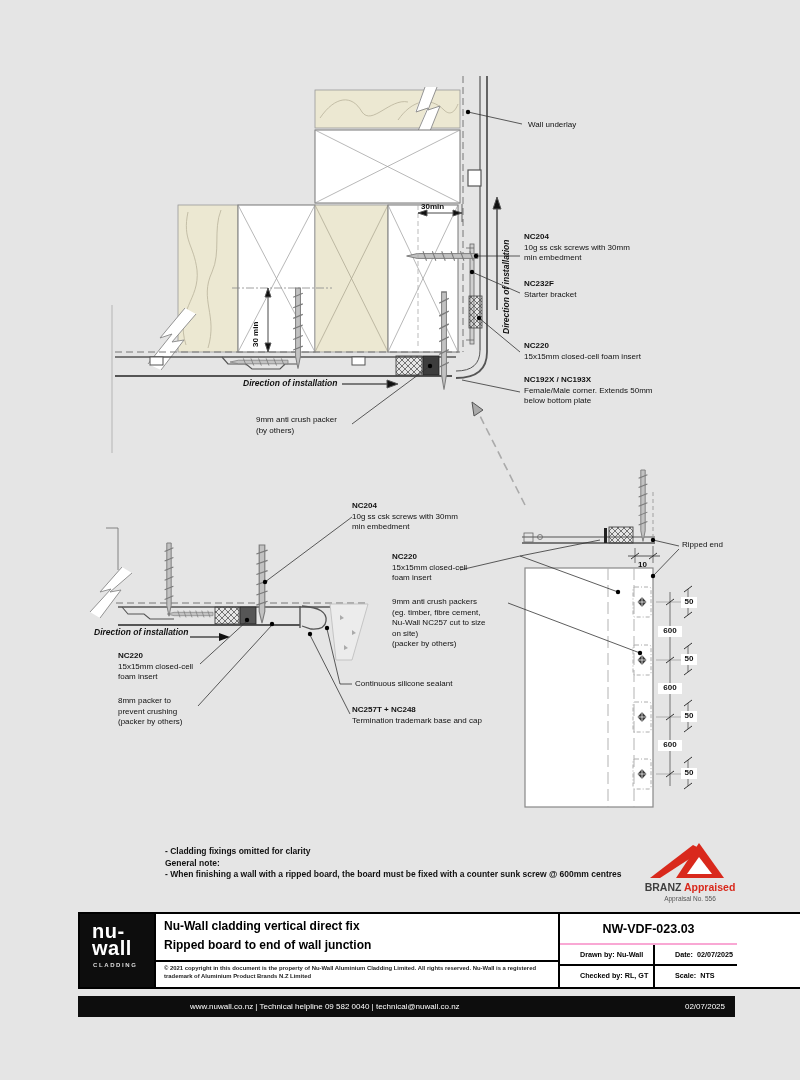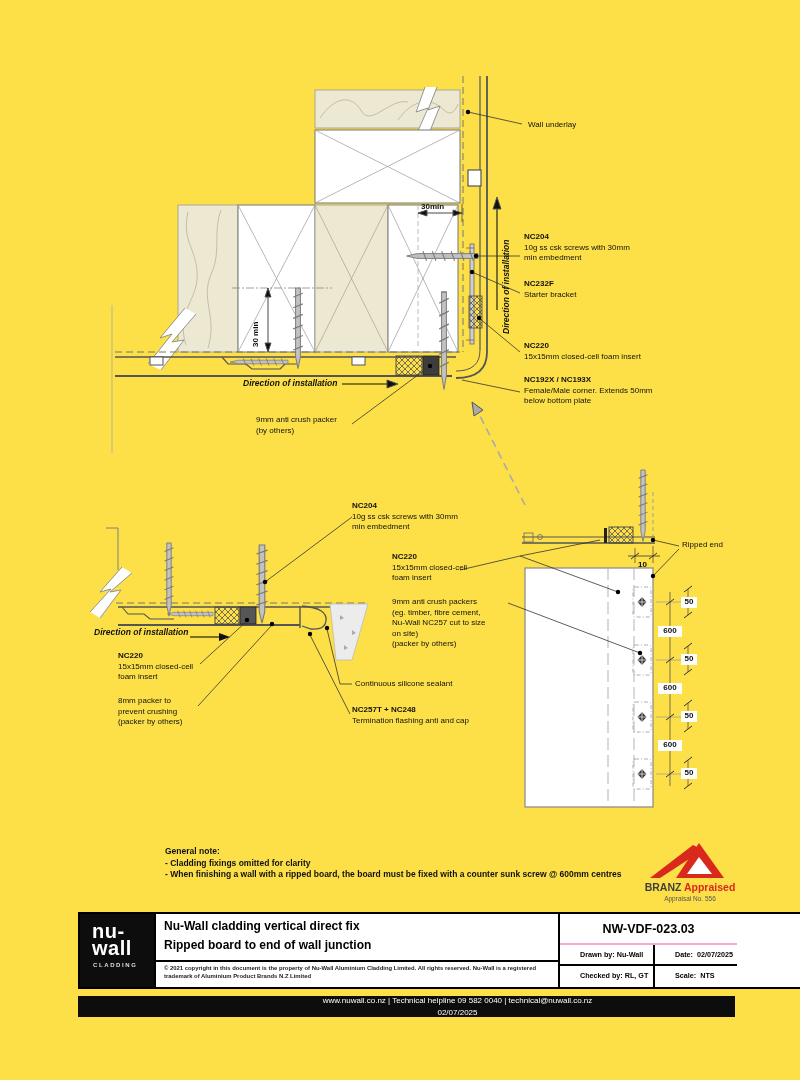--- a/index.html
+++ b/index.html
@@ -1,16 +1,16 @@
 <!DOCTYPE html>
 <html><head>
 <meta charset="utf-8">
 <style>
   html,body{margin:0;padding:0;background:#fff;}
-  #page{position:relative;width:800px;height:1080px;background:#fde047;overflow:hidden;
+  #page{position:relative;width:800px;height:1080px;background:#e5e5e5;overflow:hidden;
         font-family:"Liberation Sans",sans-serif;}
   svg{position:absolute;left:0;top:0;}
   .lbl{position:absolute;font:8px/10.5px "Liberation Sans",sans-serif;color:#111;white-space:nowrap;}
   .lbl .t{font-weight:bold;}
   .dim{font-weight:bold;font-size:8px;}
   .it{font-style:italic;font-weight:bold;font-size:8.5px;}
   .rot{transform:rotate(-90deg);transform-origin:0 0;}
   .wbg{background:#fff;padding:0 1px;text-align:center;}
   .note{position:absolute;font:bold 8.5px/11.5px "Liberation Sans",sans-serif;color:#111;white-space:nowrap;}
   
@@ -27,21 +27,21 @@
   .meta-box{position:absolute;left:480px;top:0;width:177px;height:100%;box-sizing:border-box;}
   .dwg-no{height:31px;border-bottom:2px solid #f9a8d4;box-sizing:border-box;display:flex;align-items:center;
           justify-content:center;font:bold 12.5px "Liberation Sans",sans-serif;}
   .meta-row{height:21px;border-bottom:2px solid #000;box-sizing:border-box;display:flex;}
   .meta-row:last-child{border-bottom:none;}
   .meta-cell{font:bold 7.2px/20px "Liberation Sans",sans-serif;padding-left:20px;box-sizing:border-box;white-space:nowrap;overflow:hidden;}
   .mc-l{width:95px;border-right:2px solid #000;}
   .mc-r{width:82px;}
   .footer-bar{position:absolute;left:78px;top:996px;width:657px;height:21px;background:#0d0d0d;color:#fff;
               display:flex;align-items:center;justify-content:space-between;box-sizing:border-box;
-              font:8px "Liberation Sans",sans-serif;padding:0 10px 0 112px;flex-direction:column;}
+              font:8px "Liberation Sans",sans-serif;padding:0 10px 0 112px;}
   .branz{position:absolute;left:640px;top:840px;width:100px;text-align:center;}
   .branz-line{font:bold 10.5px "Liberation Sans",sans-serif;color:#3f3f3f;margin-top:1px;}
   .branz-line .red{color:#d9291c;}
   .branz-sub{font:6.5px "Liberation Sans",sans-serif;color:#555;margin-top:2px;}
 </style>
 </head>
 <body>
 
 <div id="page">
 
@@ -330,38 +330,38 @@
 <div class="lbl" style="left:118px;top:696px">
   <div>8mm packer to</div>
   <div>prevent crushing</div>
   <div>(packer by others)</div>
 </div>
 <div class="lbl" style="left:355px;top:679px">
   <span>Continuous silicone sealant</span>
 </div>
 <div class="lbl" style="left:352px;top:705px">
   <div class="t">NC257T + NC248</div>
-  <div>Termination flashing anti and cap</div>
+  <div>Termination trademark base and cap</div>
 </div>
 
 <div class="lbl" style="left:682px;top:540px">
   <span>Ripped end</span>
 </div>
 <div class="lbl dim" style="left:638px;top:560px">10</div>
 <div class="lbl dim wbg" style="left:681px;top:597px;width:14px">50</div>
 <div class="lbl dim wbg" style="left:681px;top:654px;width:14px">50</div>
 <div class="lbl dim wbg" style="left:681px;top:711px;width:14px">50</div>
 <div class="lbl dim wbg" style="left:681px;top:768px;width:14px">50</div>
 <div class="lbl dim wbg" style="left:658px;top:626px;width:22px">600</div>
 <div class="lbl dim wbg" style="left:658px;top:683px;width:22px">600</div>
 <div class="lbl dim wbg" style="left:658px;top:740px;width:22px">600</div>
 
 <div class="note" style="left:165px;top:846px">
+  <div>- Cladding fixings omitted for clarity</div>
   <div>General note:</div>
-  <div>- Cladding fixings omitted for clarity</div>
   <div>- When finishing a wall with a ripped board, the board must be fixed with a counter sunk screw @ 600mm centres</div>
 </div>
 
 <div class="branz">
   <div style="height:40px"></div>
   <div class="branz-line">
     <span>BRANZ</span>
     <span class="red">Appraised</span>
   </div>
   <div class="branz-sub">Appraisal No. 556</div>

